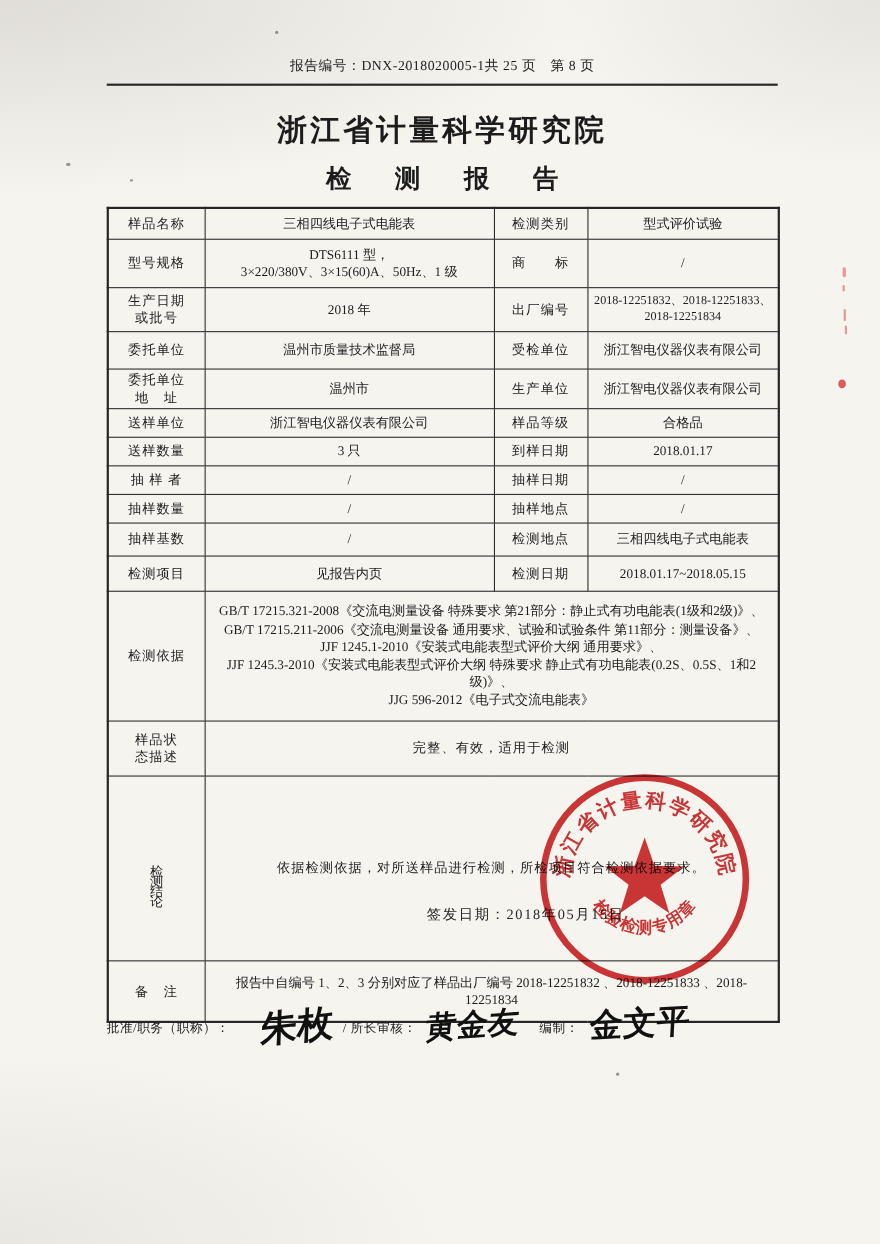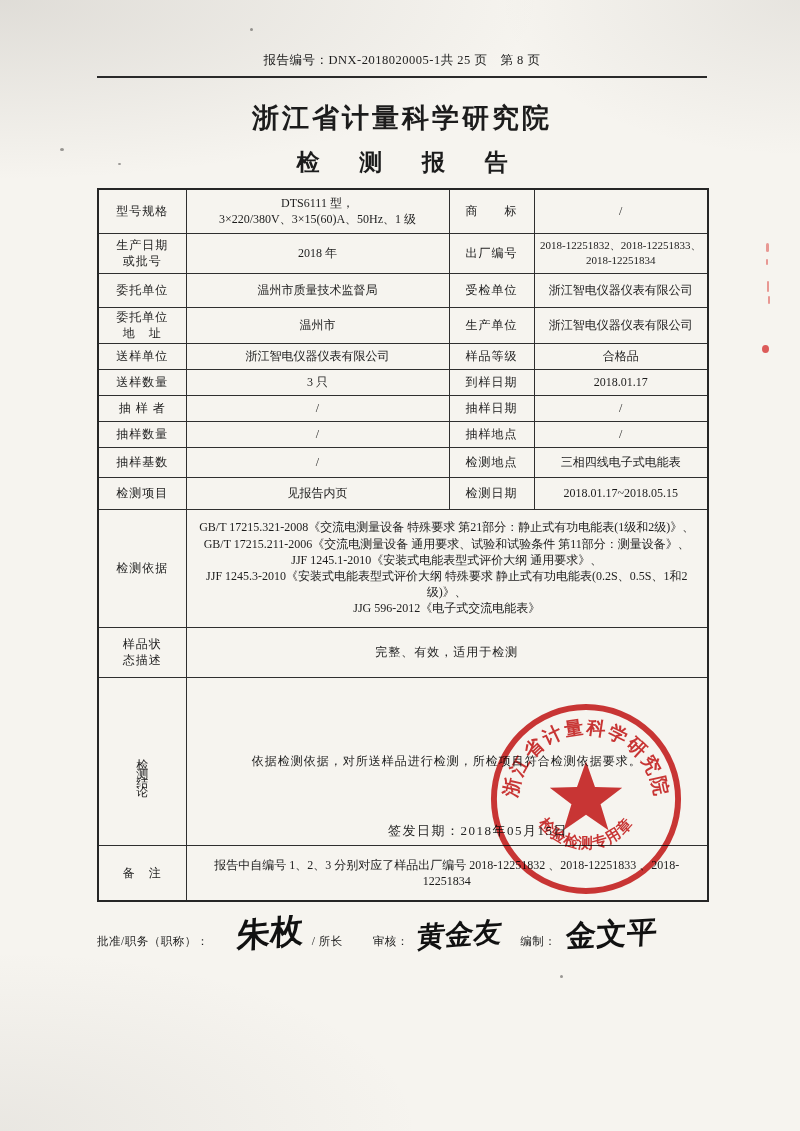--- a/index.html
+++ b/index.html
@@ -43,21 +43,21 @@
   tr.r9{height:26px}tr.r10{height:30px}tr.r11{height:32px}
   tr.rbasis{height:118px}tr.rstate{height:50px}tr.rconc{height:168px}tr.rremark{height:56px}
   td.basis-cell{text-align:left;padding:5px 10px;line-height:1.75;font-size:11.8px;vertical-align:top;}
   td.state-cell{text-align:left;padding-left:12px;letter-spacing:1px;}
   td.conc-cell{text-align:left;vertical-align:top;padding:16px 10px 0 42px;font-size:12.5px;letter-spacing:1px;}
   td.vlab{vertical-align:middle;}
   td.vlab .vtxt{writing-mode:vertical-rl;letter-spacing:9px;display:inline-block;font-size:12px;}
   td.remark-cell{text-align:left;padding:4px 10px;line-height:1.6;}
   .issue-date{position:absolute;top:822px;left:388px;font-size:13px;letter-spacing:1.5px;color:#242424;z-index:1;}
   .stamp{position:absolute;top:700px;left:487px;width:198px;height:198px;z-index:2;opacity:.85;mix-blend-mode:multiply;}
-  .sigrow{position:absolute;top:918px;left:97px;width:640px;display:flex;align-items:flex-end;font-size:11.5px;letter-spacing:.5px;}
+  .sigrow{position:absolute;top:918px;left:97px;width:640px;display:flex;align-items:flex-start;font-size:11.5px;letter-spacing:.5px;}
   .siglabel{margin-top:9px;white-space:nowrap;}
   .sig{font-family:"DejaVu Sans","Liberation Sans",sans-serif;font-weight:bold;color:#111;line-height:1;white-space:nowrap;}
   .sig1{font-size:33px;margin:-2px 8px 0 28px;transform:rotate(-6deg) skewX(-8deg);}
   .sig2{font-size:28px;margin:0 6px 0 8px;transform:rotate(-4deg) skewX(-10deg);}
   .sig3{font-size:30px;margin:-2px 0 0 10px;transform:rotate(-3deg) skewX(-6deg);}
   .bleed{position:absolute;background:rgba(215,40,35,.45);filter:blur(.6px);border-radius:2px;}
   .b1{left:766px;top:243px;width:3px;height:9px;}
   .b2{left:766px;top:259px;width:2px;height:6px;}
   .b3{left:767px;top:281px;width:2px;height:11px;}
   .b4{left:768px;top:296px;width:2px;height:8px;}
@@ -85,20 +85,26 @@
   <div class="title-doc">检 测 报 告</div>
 
   <table class="info">
     <colgroup>
         <col style="width:88px">
         <col style="width:263px">
         <col style="width:85px">
         <col style="width:174px">
       </colgroup>
     <tbody>
+        <tr class="r1">
+      <td class="lab">样品名称</td>
+      <td class="val">三相四线电子式电能表</td>
+      <td class="lab">检测类别</td>
+      <td class="val">型式评价试验</td>
+    </tr>
     <tr class="r2">
       <td class="lab">型号规格</td>
       <td class="val">DTS6111 型，
 3×220/380V、3×15(60)A、50Hz、1 级</td>
       <td class="lab">商　　标</td>
       <td class="val">/</td>
     </tr>
     <tr class="r3">
       <td class="lab">生产日期
 或批号</td>
@@ -200,21 +206,21 @@
     </text>
     <text font-size="15" font-weight="bold" fill="#c81414" letter-spacing="1" font-family="Liberation Serif, serif">
       <textPath href="#arcBottom" startOffset="50%" text-anchor="middle">检验检测专用章</textPath>
     </text>
   </svg>
 
   <div class="sigrow">
     <span class="siglabel">批准/职务（职称）：</span>
     <span class="sig sig1">朱枚</span>
     <span class="siglabel">/ 所长</span>
-    <span class="siglabel" style="margin-left:30px">审核：</span>
+    <span class="siglabel" style="">审核：</span>
     <span class="sig sig2">黄金友</span>
     <span class="siglabel" style="margin-left:12px">编制：</span>
     <span class="sig sig3">金文平</span>
   </div>
 
   <div class="bleed b1"></div>
   <div class="bleed b2"></div>
   <div class="bleed b3"></div>
   <div class="bleed b4"></div>
   <div class="bleed b5"></div>

